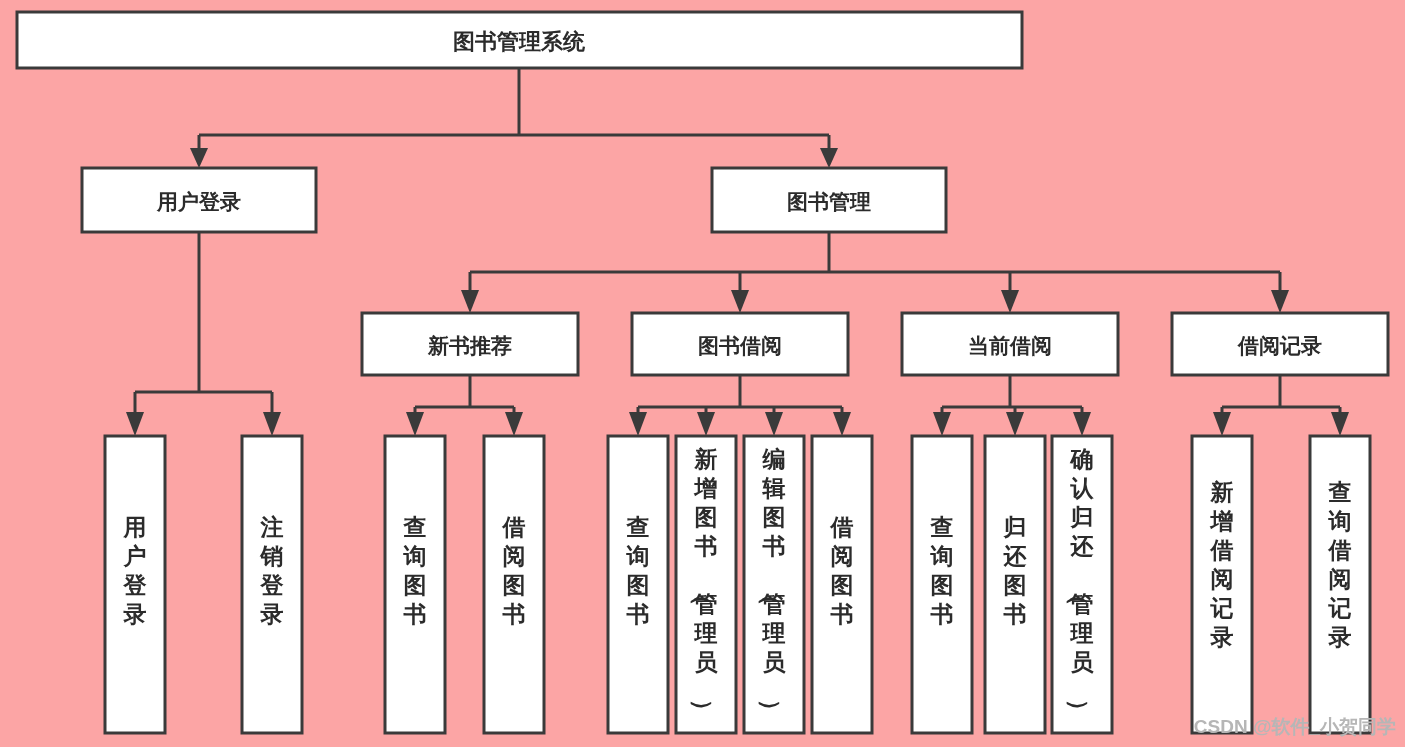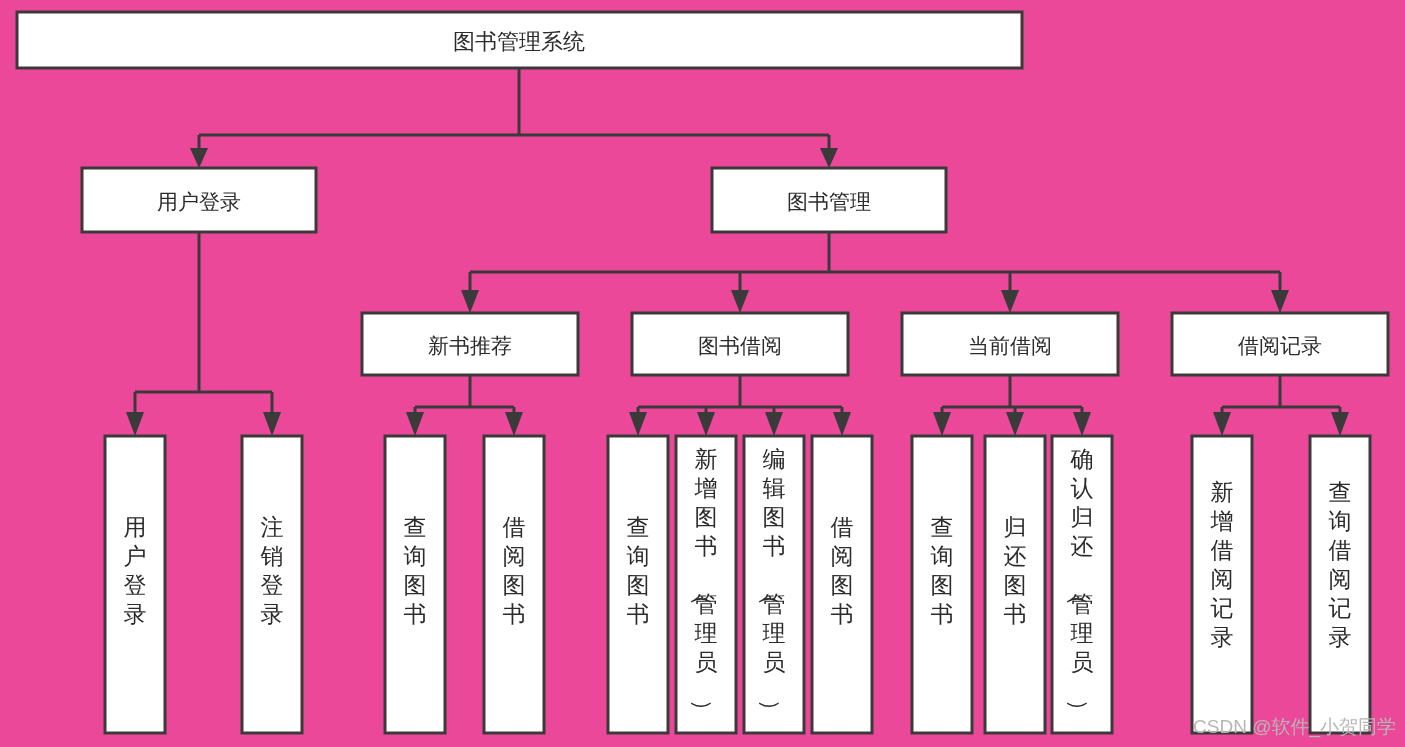--- a/index.html
+++ b/index.html
@@ -8,22 +8,23 @@
     padding: 0;
     background: #ffffff;
   }
   body {
     font-family: "Liberation Sans", "DejaVu Sans", sans-serif;
   }
   #diagram-root {
     position: relative;
     width: 1405px;
     height: 747px;
-    background: #ec4899;
+    background: #fca5a5;
     overflow: hidden;
+    font-weight: bold;
   }
   svg#tree-svg {
     position: absolute;
     top: 0;
     left: 0;
     width: 1405px;
     height: 747px;
     display: block;
   }
   .node-box {

